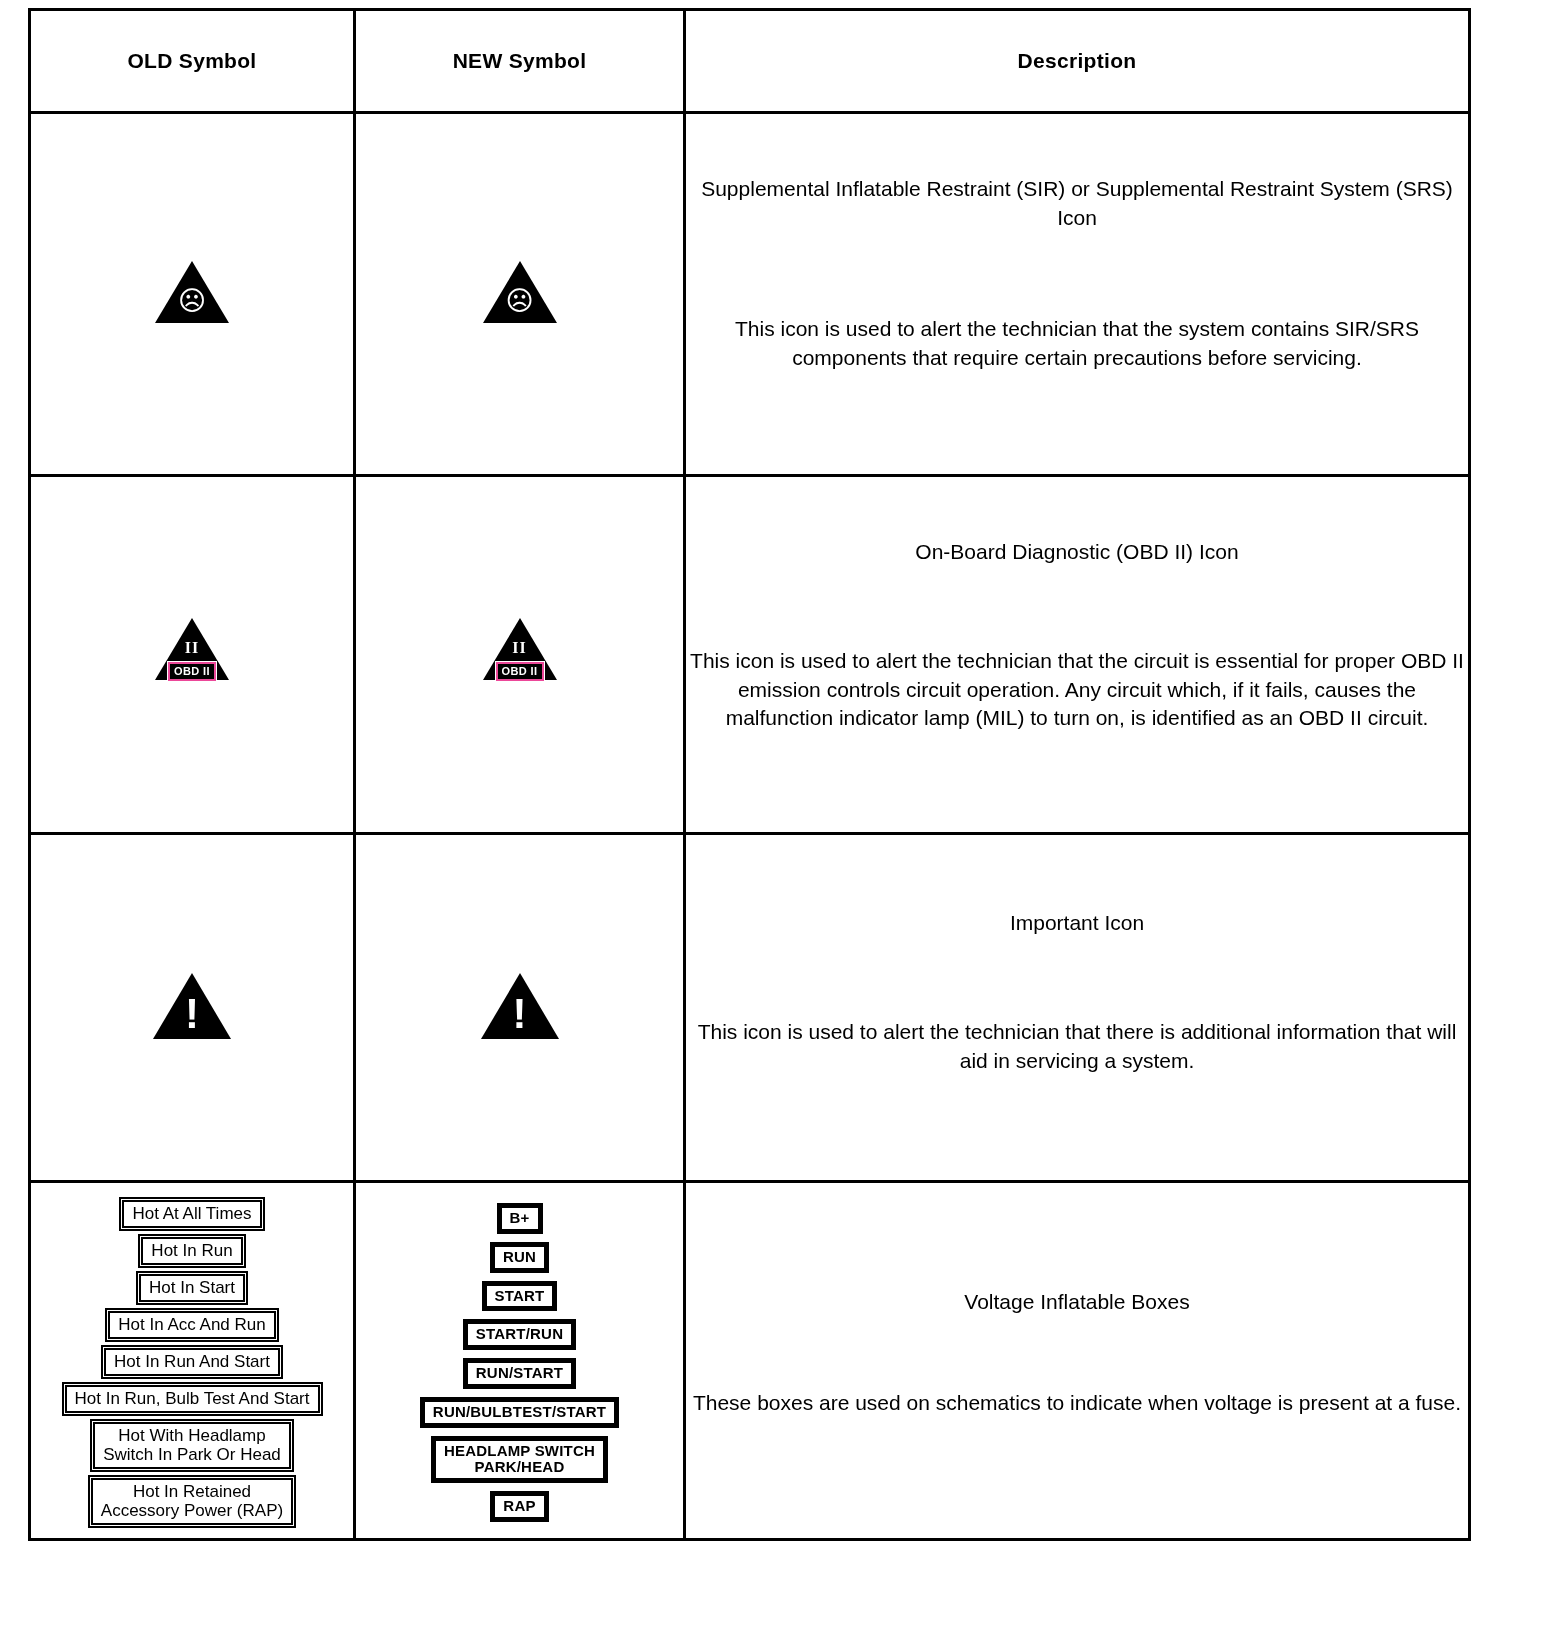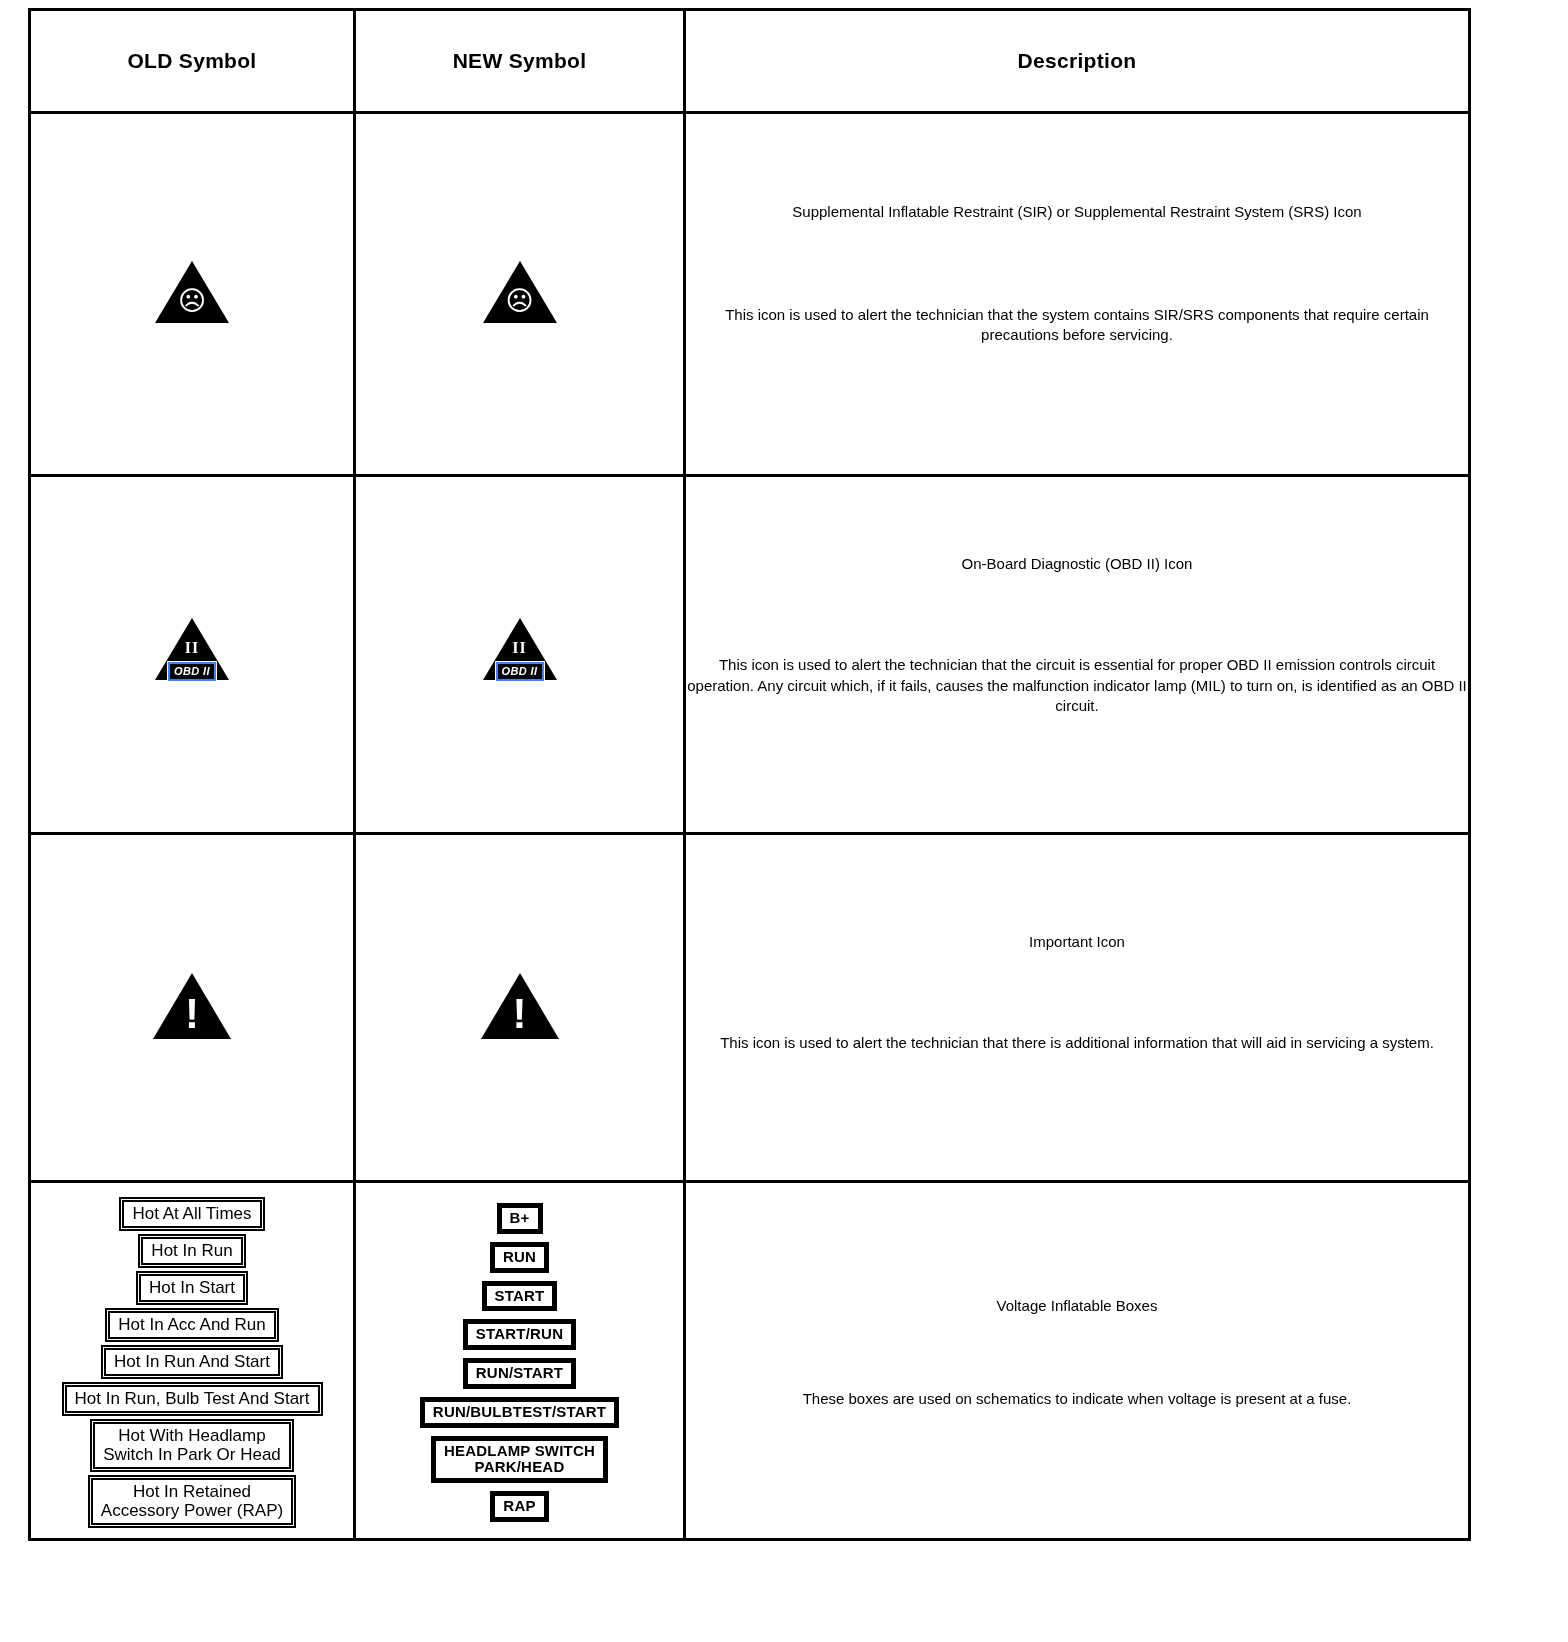--- a/index.html
+++ b/index.html
@@ -45,21 +45,21 @@
     letter-spacing: 0.3px;
   }
   .row-sir td { height: 360px; }
   .row-obd td { height: 355px; margin-left: 12px; }
   .row-imp td { height: 345px; }
   .row-volt td { height: 355px; }
 
   .desc {
     text-align: center;
     padding: 0 24px;
-    font-size: 15px;
+    font-size: 21px;
     line-height: 1.38;
     border-radius: 18px;
   }
   .desc .title {
     display: block;
     margin-bottom: 56px;
   }
   .desc .body {
     display: block;
   }
@@ -110,28 +110,27 @@
     font-family: "Liberation Serif", serif;
     letter-spacing: 1px;
   }
   .obd-label {
     position: absolute;
     left: 50%;
     transform: translateX(-50%);
     top: 44px;
     background: #000000;
     color: #ffffff;
-    border: 2px solid #3b82f6;
+    border: 2px solid #ec4899;
     outline: 1px solid #ffffff;
     font-size: 11px;
     font-weight: bold;
     padding: 1px 4px 2px 4px;
     letter-spacing: 0.4px;
     white-space: nowrap;
-    font-style: italic;
   }
   
   .imp-wrap { width: 78px; height: 66px; }
   .imp-tri {
     border-left: 39px solid transparent;
     border-right: 39px solid transparent;
     border-bottom: 66px solid #000000;
   }
   .imp-glyph {
     position: absolute;

